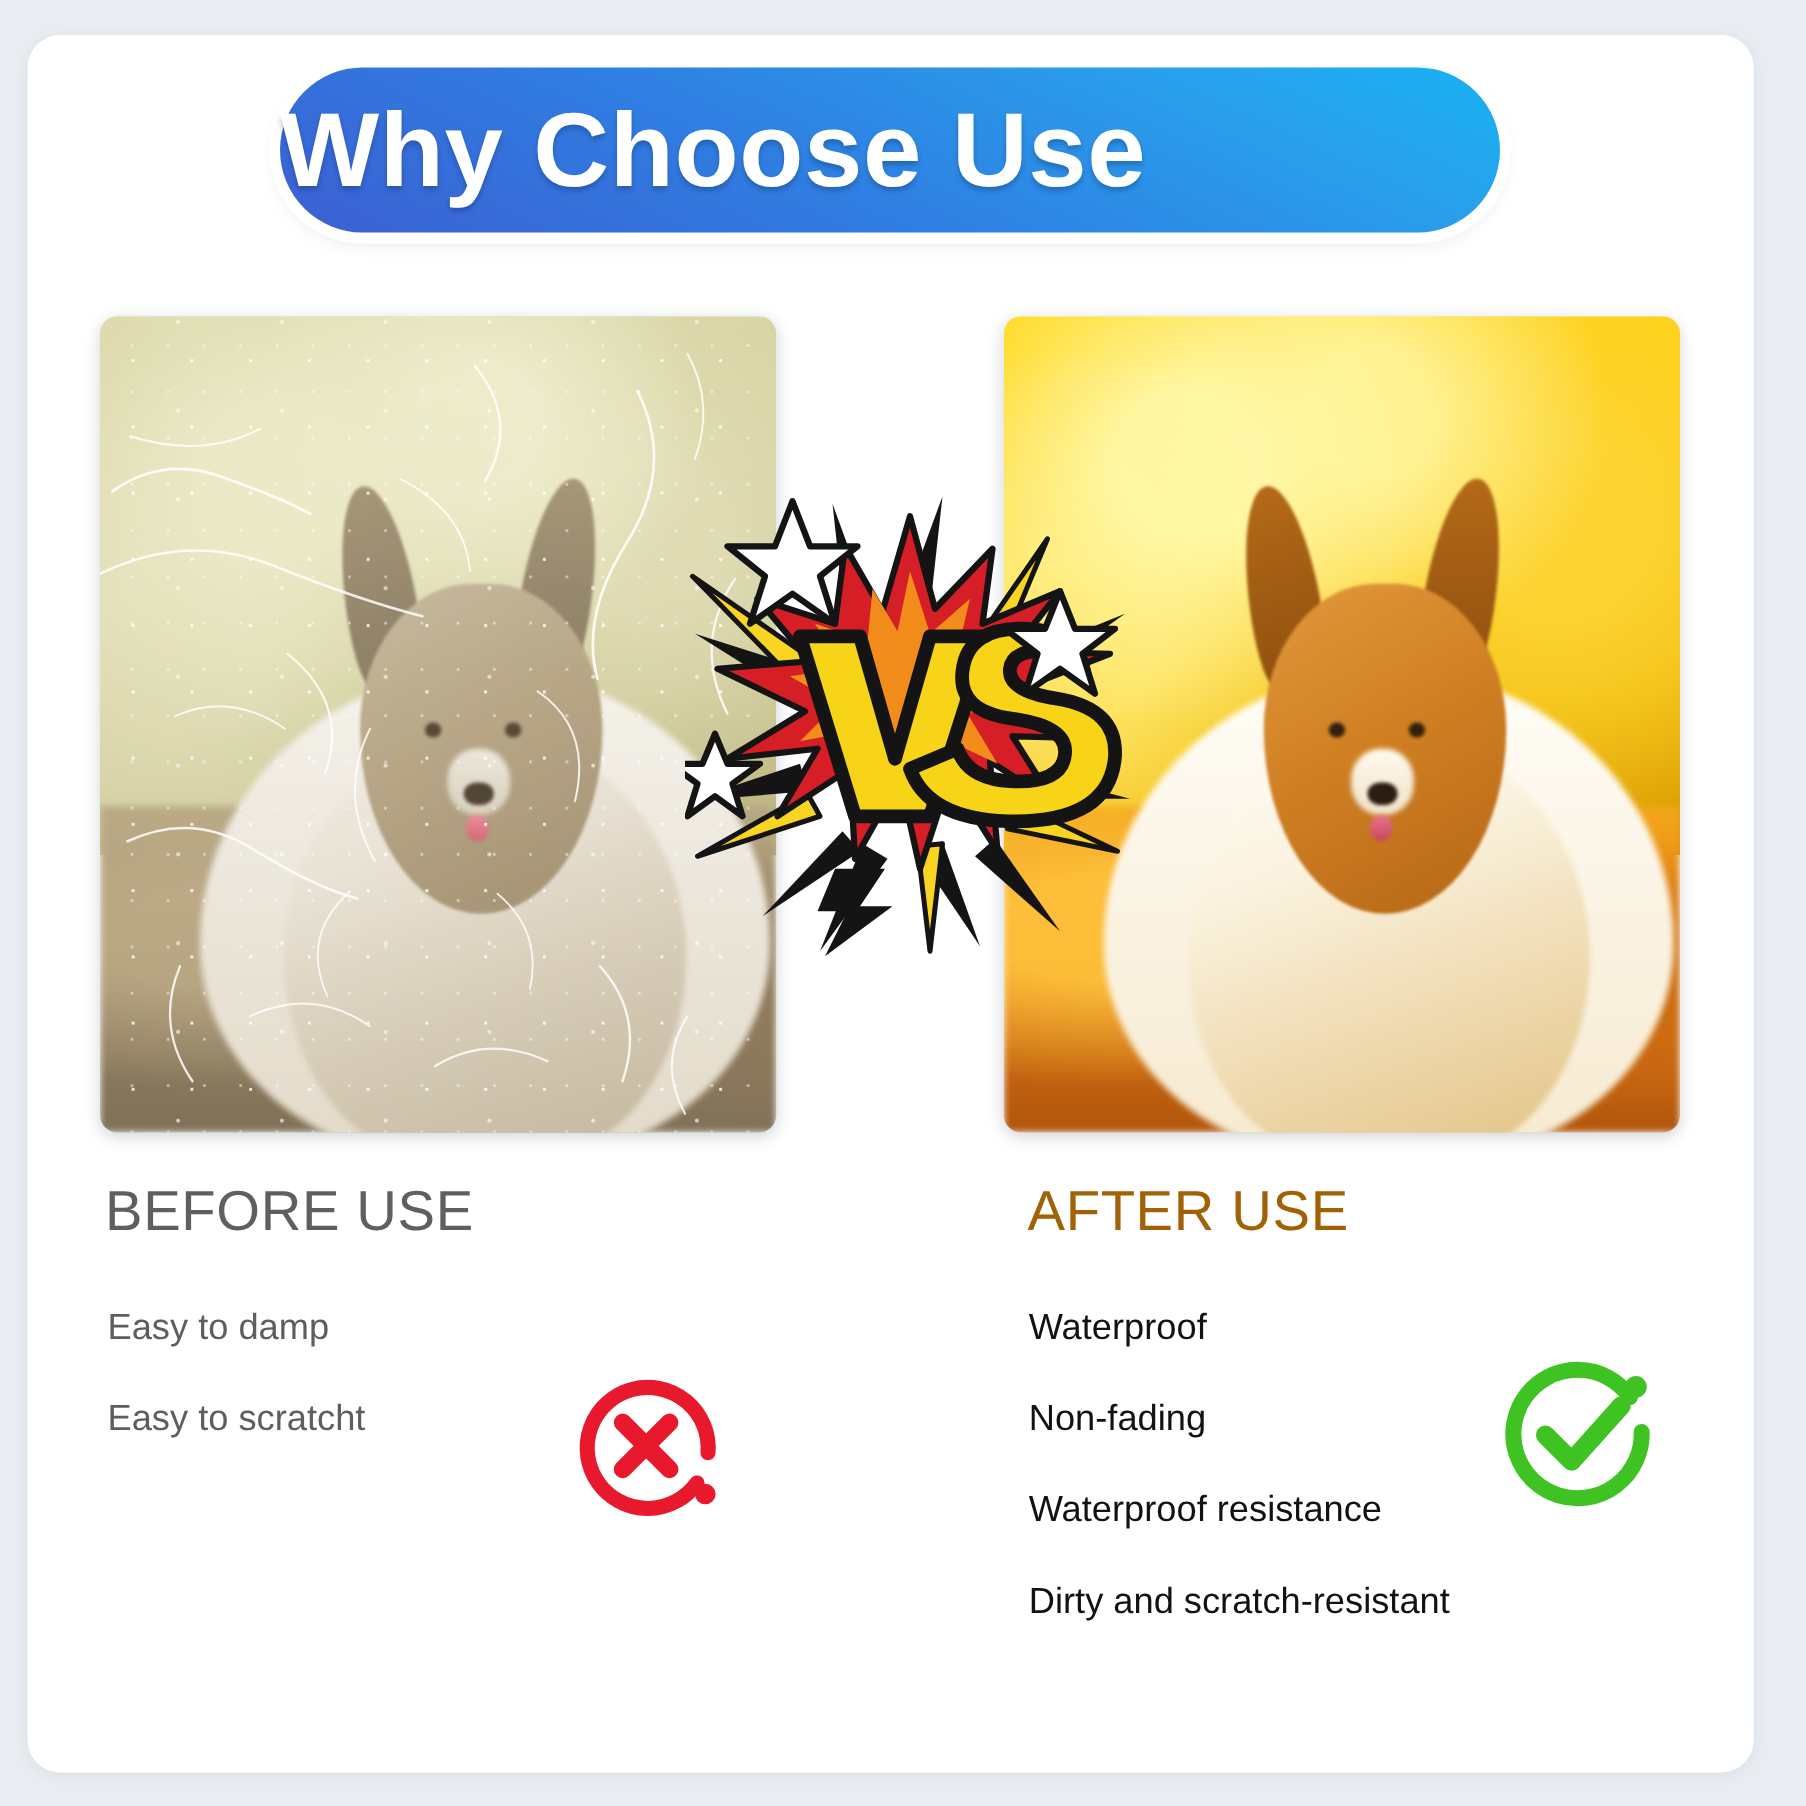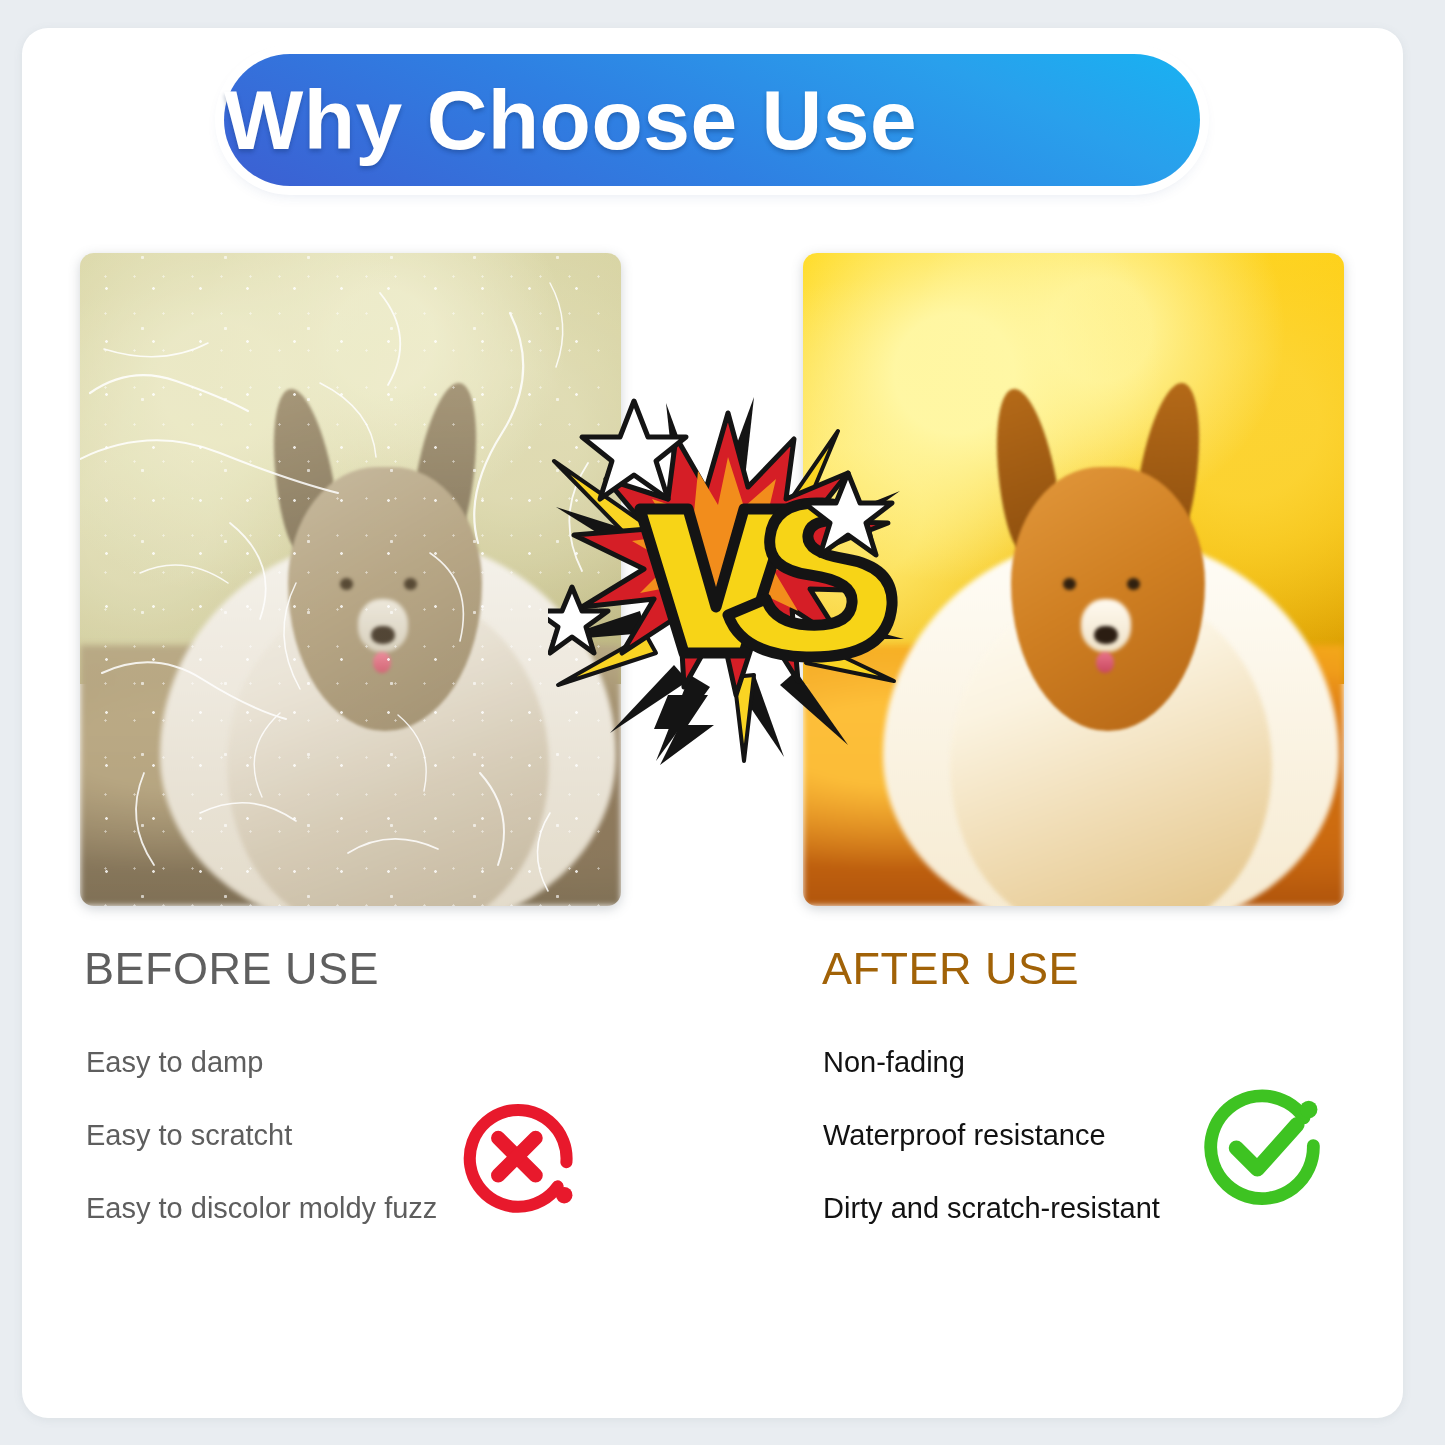--- a/index.html
+++ b/index.html
@@ -285,24 +285,24 @@
 
     <polygon fill="#141414" points="120,300 160,300 140,330 166,330 112,370 130,334 106,334"></polygon>
   </svg>
 
   <div class="label before-lbl">BEFORE USE</div>
   <div class="label after-lbl">AFTER USE</div>
 
   <div class="list left-list">
     <div class="feat">Easy to damp</div>
     <div class="feat">Easy to scratcht</div>
-    <div class="feat">Easy to discolor moldy fuzz</div>
   </div>
 
   <div class="list right-list">
+    <div class="feat">Waterproof</div>
     <div class="feat">Non-fading</div>
     <div class="feat">Waterproof resistance</div>
     <div class="feat">Dirty and scratch-resistant</div>
   </div>
 
   <svg class="status-icon icon-cross" viewBox="0 0 120 120">
     <path d="M96 84 A44 44 0 1 1 104 62" fill="none" stroke="#e8192c" stroke-width="11" stroke-linecap="round"></path>
     <circle cx="102" cy="92" r="7.5" fill="#e8192c"></circle>
     <g stroke="#e8192c" stroke-width="13" stroke-linecap="round">
       <line x1="42" y1="40" x2="76" y2="74"></line>

